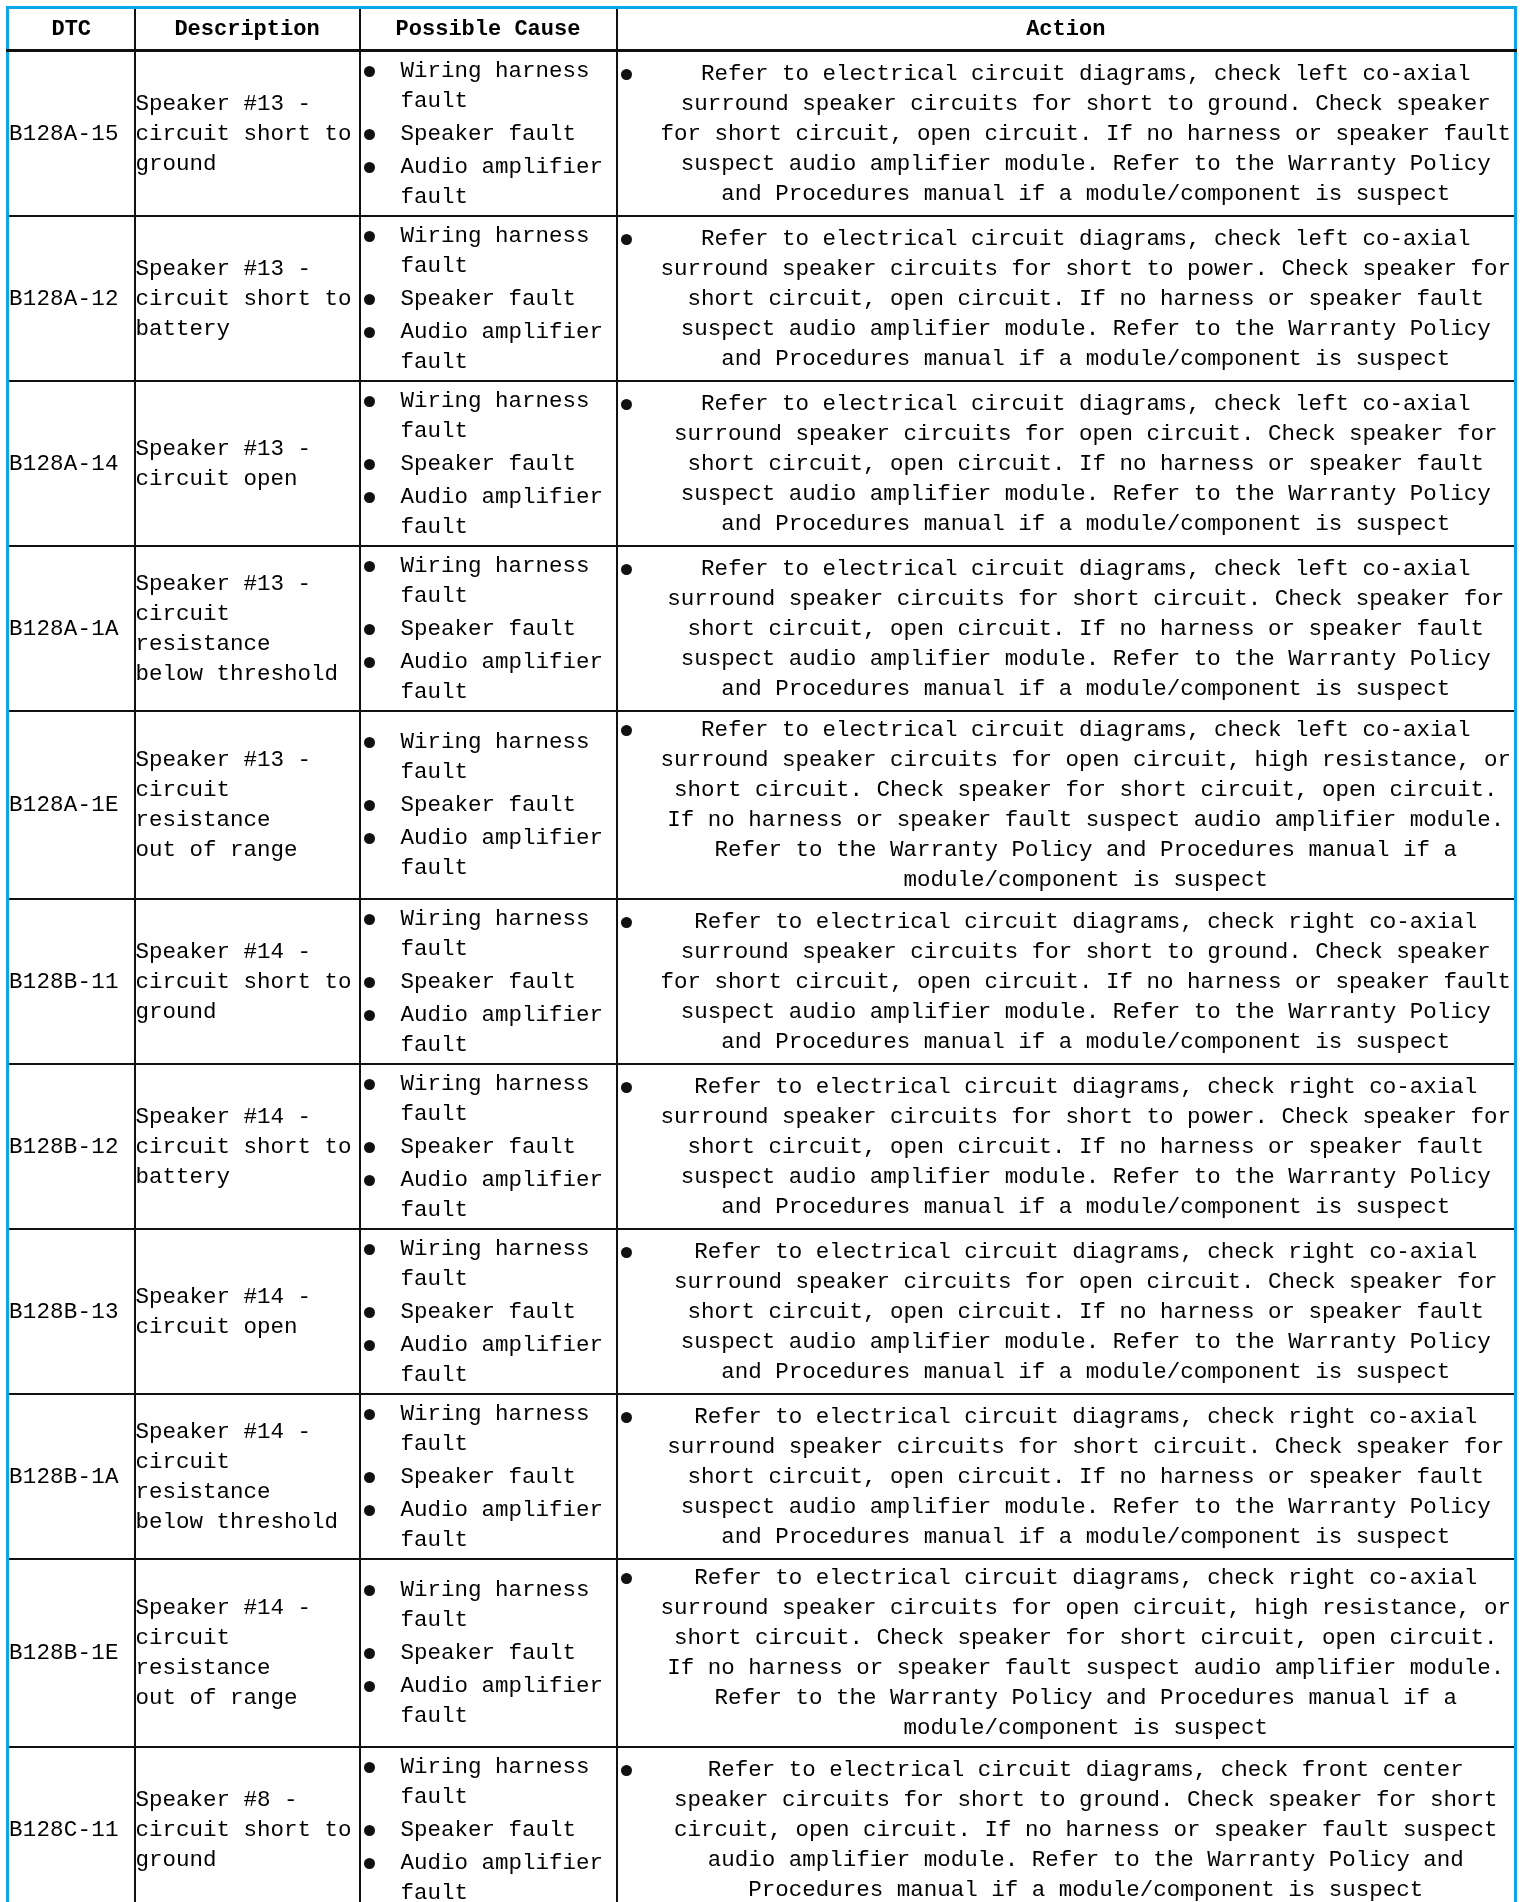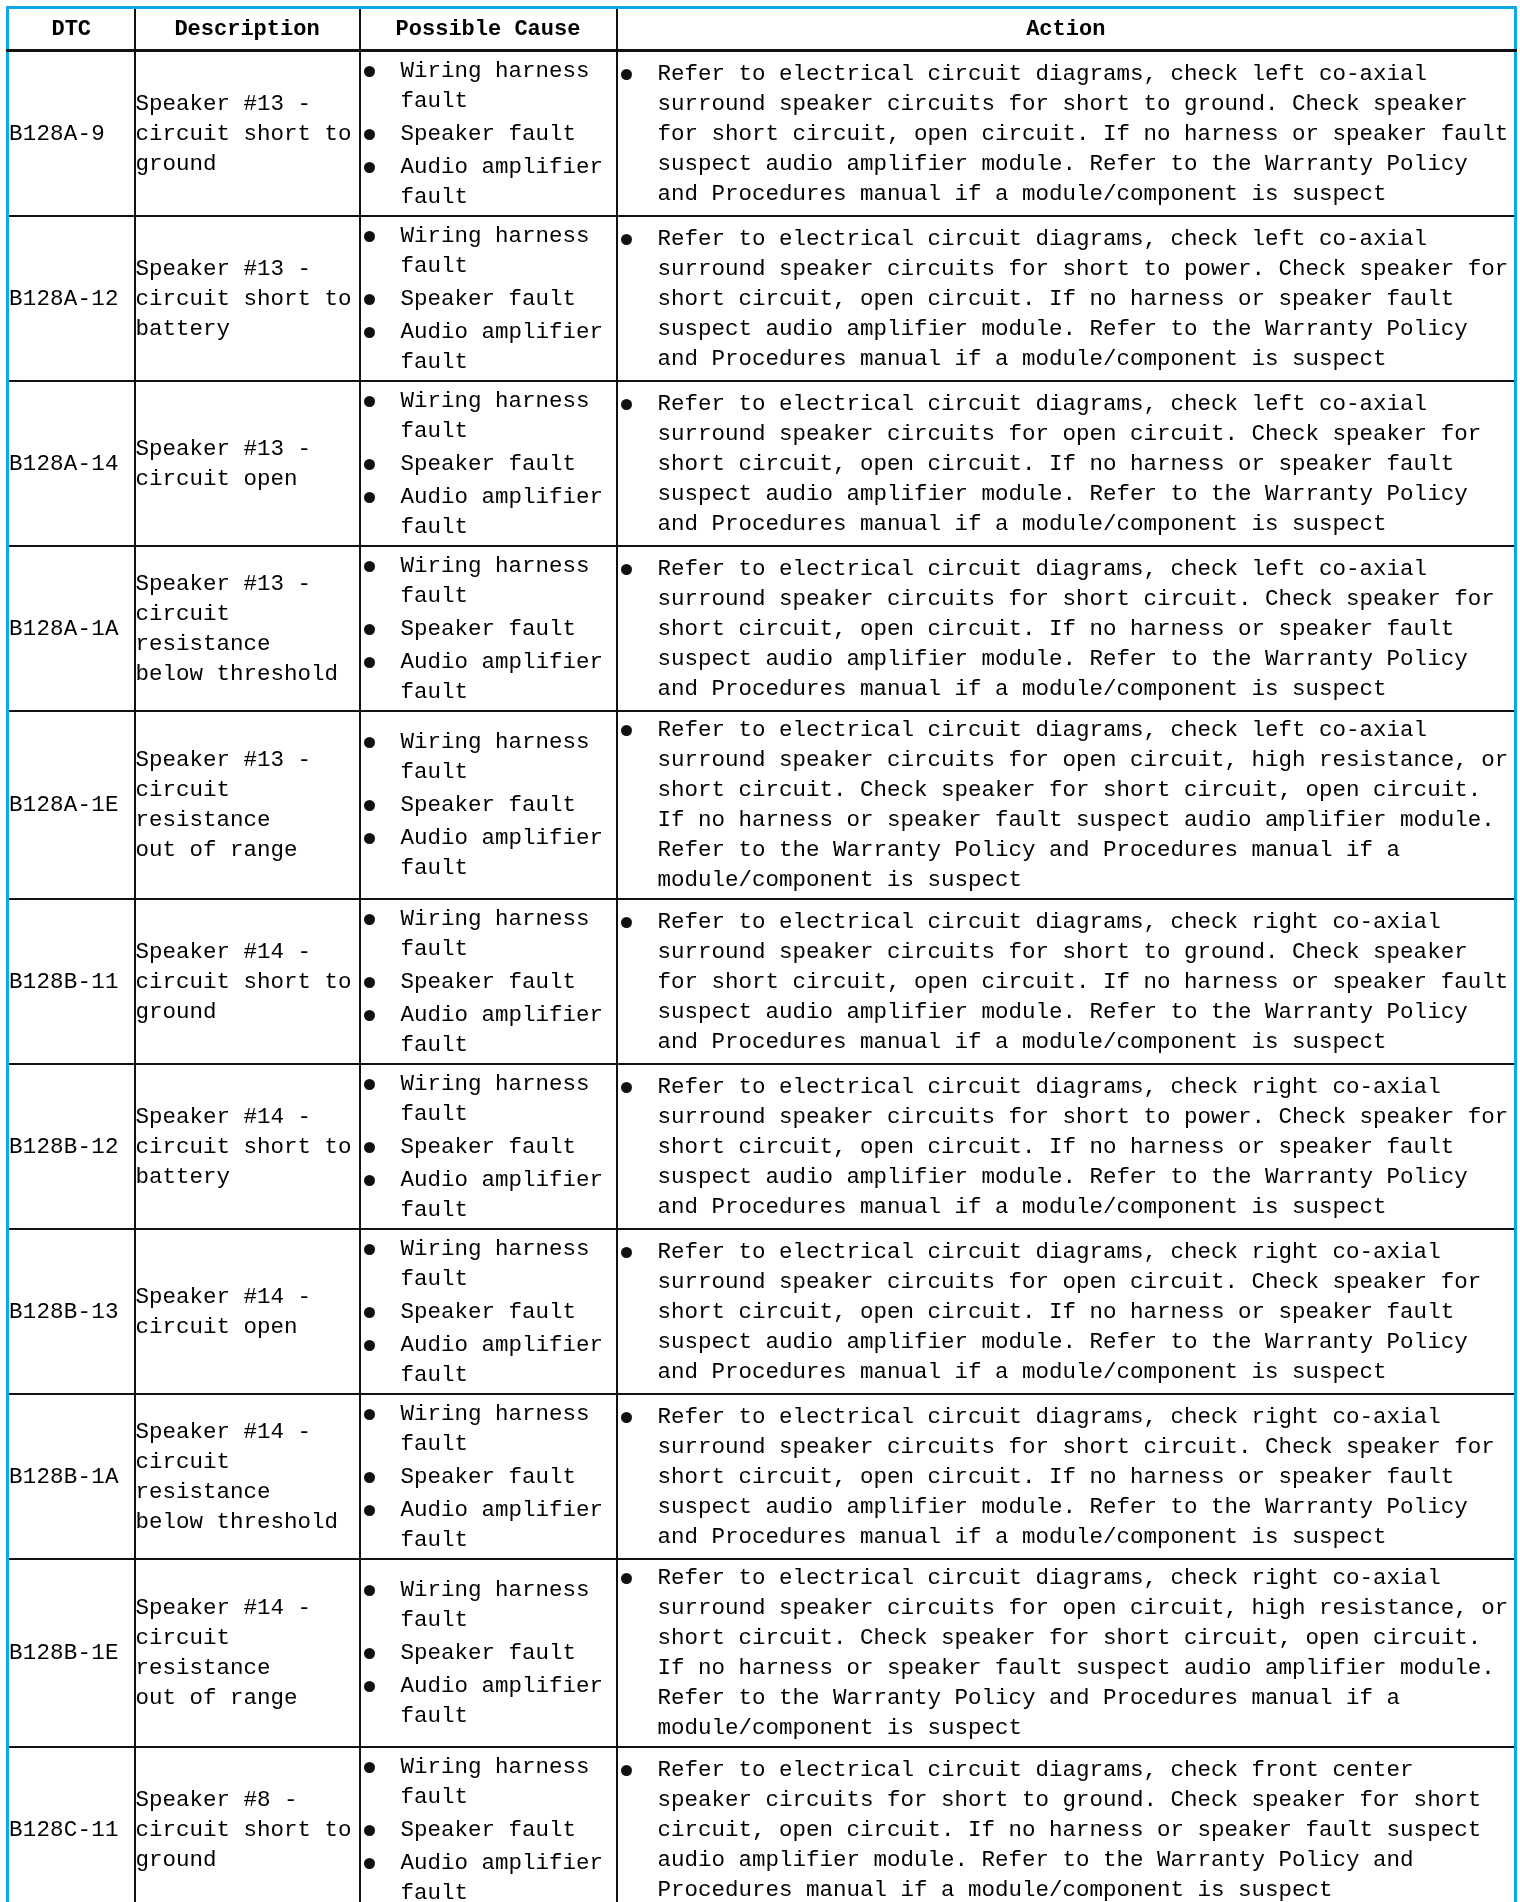--- a/index.html
+++ b/index.html
@@ -26,21 +26,21 @@
     border-bottom: 3px solid #111111;
   }
   col.c-dtc { width: 127px; }
   col.c-desc { width: 225px; }
   col.c-cause { width: 257px; }
   col.c-action { width: 899px; }
   table.dtc td { height: 163px; font-size: 22.5px; line-height: 30px; }
   td.cell-dtc { padding-left: 4px; white-space: nowrap; letter-spacing: 0.2px; }
   td.cell-desc { padding-left: 4px; padding-right: 4px; border-radius: 18px; }
   td.cell-cause { padding-left: 14px; }
-  td.cell-action { padding-left: 20px; padding-right: 6px; }
+  td.cell-action { padding-left: 20px; padding-right: 6px; text-align: center; }
   ul.bullets { list-style: none; margin: 0; padding: 0; }
   ul.bullets li { position: relative; padding-left: 40px; margin: 3px 0; }
   ul.bullets li .dot {
     position: absolute; left: 3px; top: 10px;
     width: 11px; height: 11px; border-radius: 50%; background: #111111;
   }
   .action-text { display: block; }
   .desc-line { display: block; }
 </style>
 </head>
@@ -57,21 +57,21 @@
     <thead>
       <tr>
         <th>DTC</th>
         <th>Description</th>
         <th>Possible Cause</th>
         <th>Action</th>
       </tr>
     </thead>
     <tbody id="dtc-body">
   <tr class="row">
-    <td class="cell-dtc"><span>B128A-9</span></td>
+    <td class="cell-dtc"><span>B128A-15</span></td>
     <td class="cell-desc">
             <span class="desc-line">Speaker #13 -</span>
             <span class="desc-line">circuit short to</span>
             <span class="desc-line">ground</span>
           </td>
     <td class="cell-cause">
       <ul class="bullets">
               <li><span class="dot"></span><span>Wiring harness fault</span></li>
               <li><span class="dot"></span><span>Speaker fault</span></li>
               <li><span class="dot"></span><span>Audio amplifier fault</span></li>

